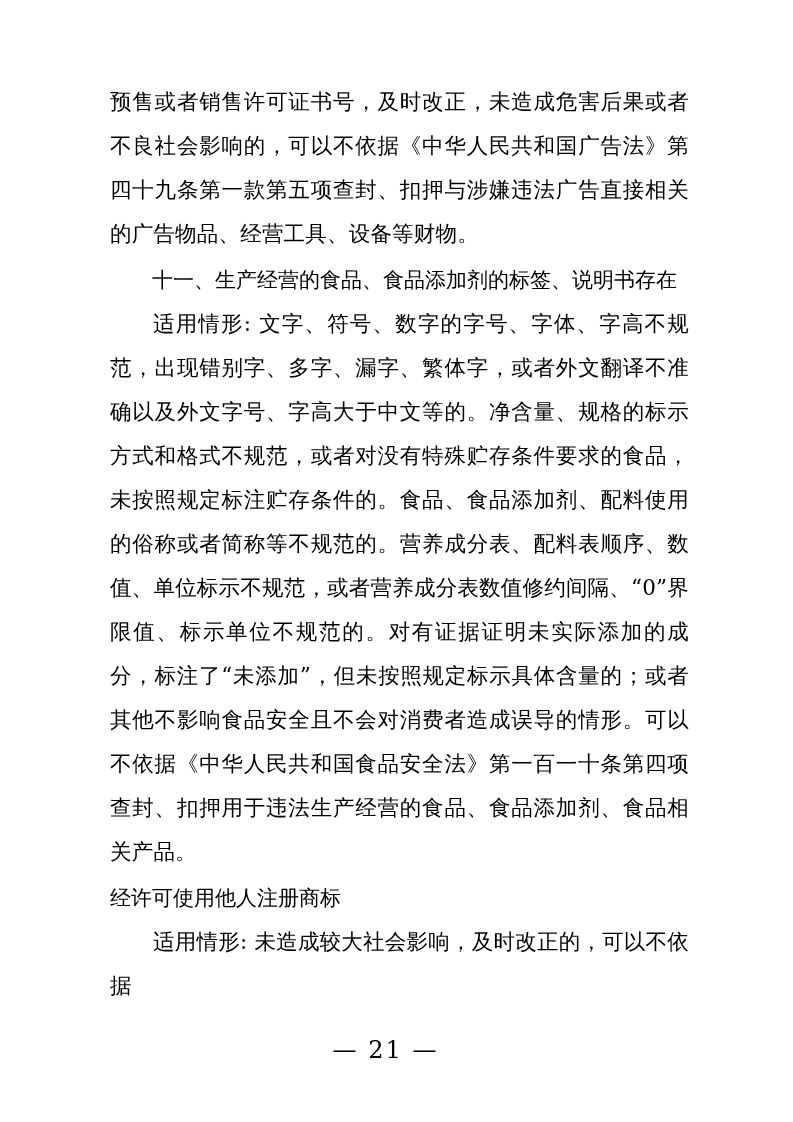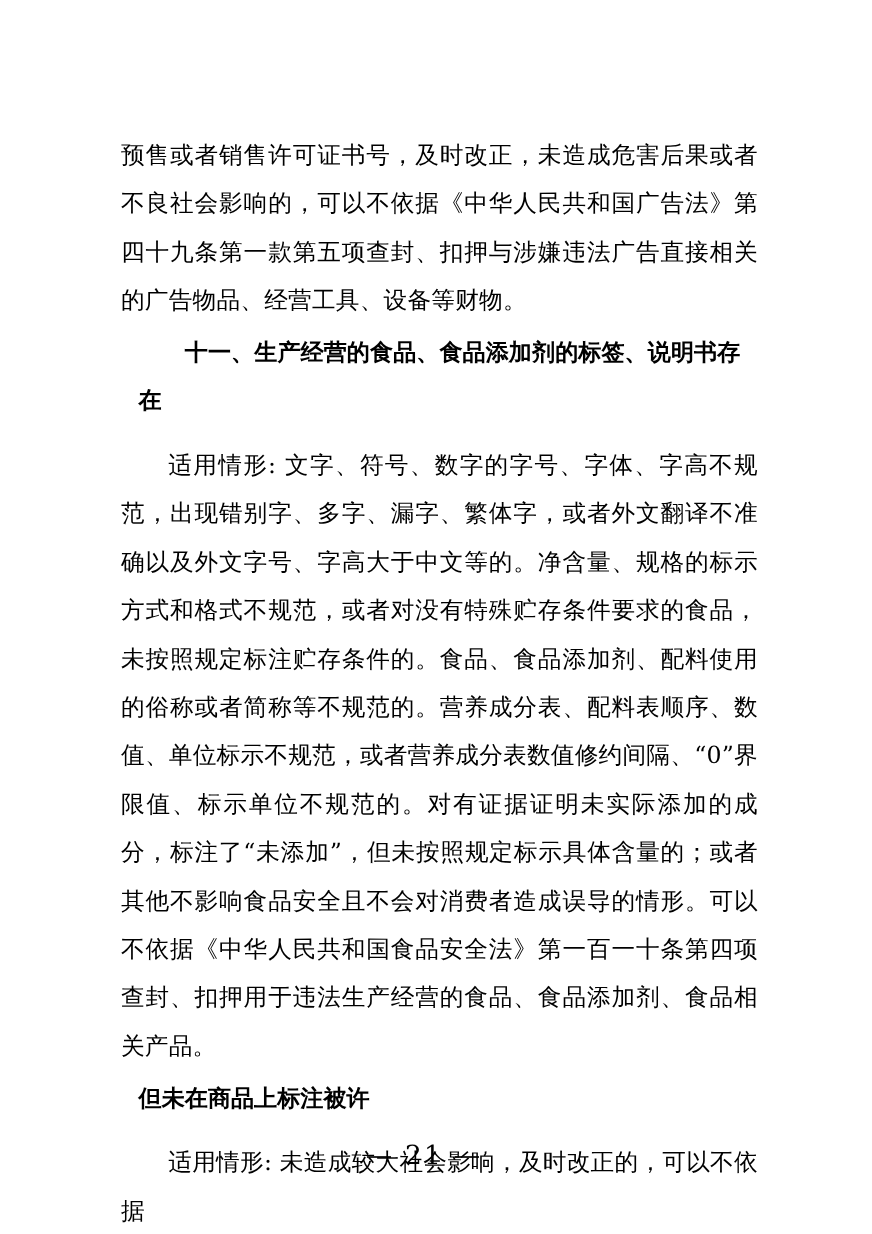--- a/index.html
+++ b/index.html
@@ -15,46 +15,46 @@
     position: relative;
     overflow: hidden;
   }
   .page {
     position: absolute;
     left: 0;
     top: 0;
     width: 793px;
     height: 1122px;
     box-sizing: border-box;
-    padding: 120px 104px 60px 110px;
+    padding: 80px 104px 60px 110px;
   }
   .doc-body {
     font-size: 21.5px;
     line-height: 44px;
     text-align: justify;
     text-justify: inter-ideograph;
     letter-spacing: 0.2px;
   }
   p {
     margin: 0;
   }
   .para {
     text-indent: 2em;
   }
   .flush {
     text-indent: 0;
   }
   .heading {
     font-family: "DejaVu Sans", "Liberation Sans", sans-serif;
-    font-weight: bold;
+    font-weight: normal;
     font-size: 21px;
     line-height: 44px;
     letter-spacing: 0px;
     text-indent: 2em;
-    margin: 16px;
+    margin: 0;
   }
   .heading .cont {
     display: block;
     text-indent: 0;
   }
   .gap-before {
     margin-top: 2px;
   }
   .footer {
     position: absolute;
@@ -80,21 +80,21 @@
 
     <p class="para flush">预售或者销售许可证书号，及时改正，未造成危害后果或者不良社会影响的，可以不依据《中华人民共和国广告法》第四十九条第一款第五项查封、扣押与涉嫌违法广告直接相关的广告物品、经营工具、设备等财物。</p>
 
     <p class="heading gap-before">
       <span>十一、生产经营的食品、食品添加剂的标签、说明书存在</span>
     </p>
 
     <p class="para">适用情形: 文字、符号、数字的字号、字体、字高不规范，出现错别字、多字、漏字、繁体字，或者外文翻译不准确以及外文字号、字高大于中文等的。净含量、规格的标示方式和格式不规范，或者对没有特殊贮存条件要求的食品，未按照规定标注贮存条件的。食品、食品添加剂、配料使用的俗称或者简称等不规范的。营养成分表、配料表顺序、数值、单位标示不规范，或者营养成分表数值修约间隔、“0”界限值、标示单位不规范的。对有证据证明未实际添加的成分，标注了“未添加”，但未按照规定标示具体含量的；或者其他不影响食品安全且不会对消费者造成误导的情形。可以不依据《中华人民共和国食品安全法》第一百一十条第四项查封、扣押用于违法生产经营的食品、食品添加剂、食品相关产品。</p>
 
     <p class="heading gap-before">
-      <span class="cont">但未在商品上标注被许</span>
+      <span class="cont">经许可使用他人注册商标</span>
     </p>
 
     <p class="para">适用情形: 未造成较大社会影响，及时改正的，可以不依据</p>
 
   </div>
 
   <div class="footer">
     <span class="pno">— 21 —</span>
   </div>
 </div>

